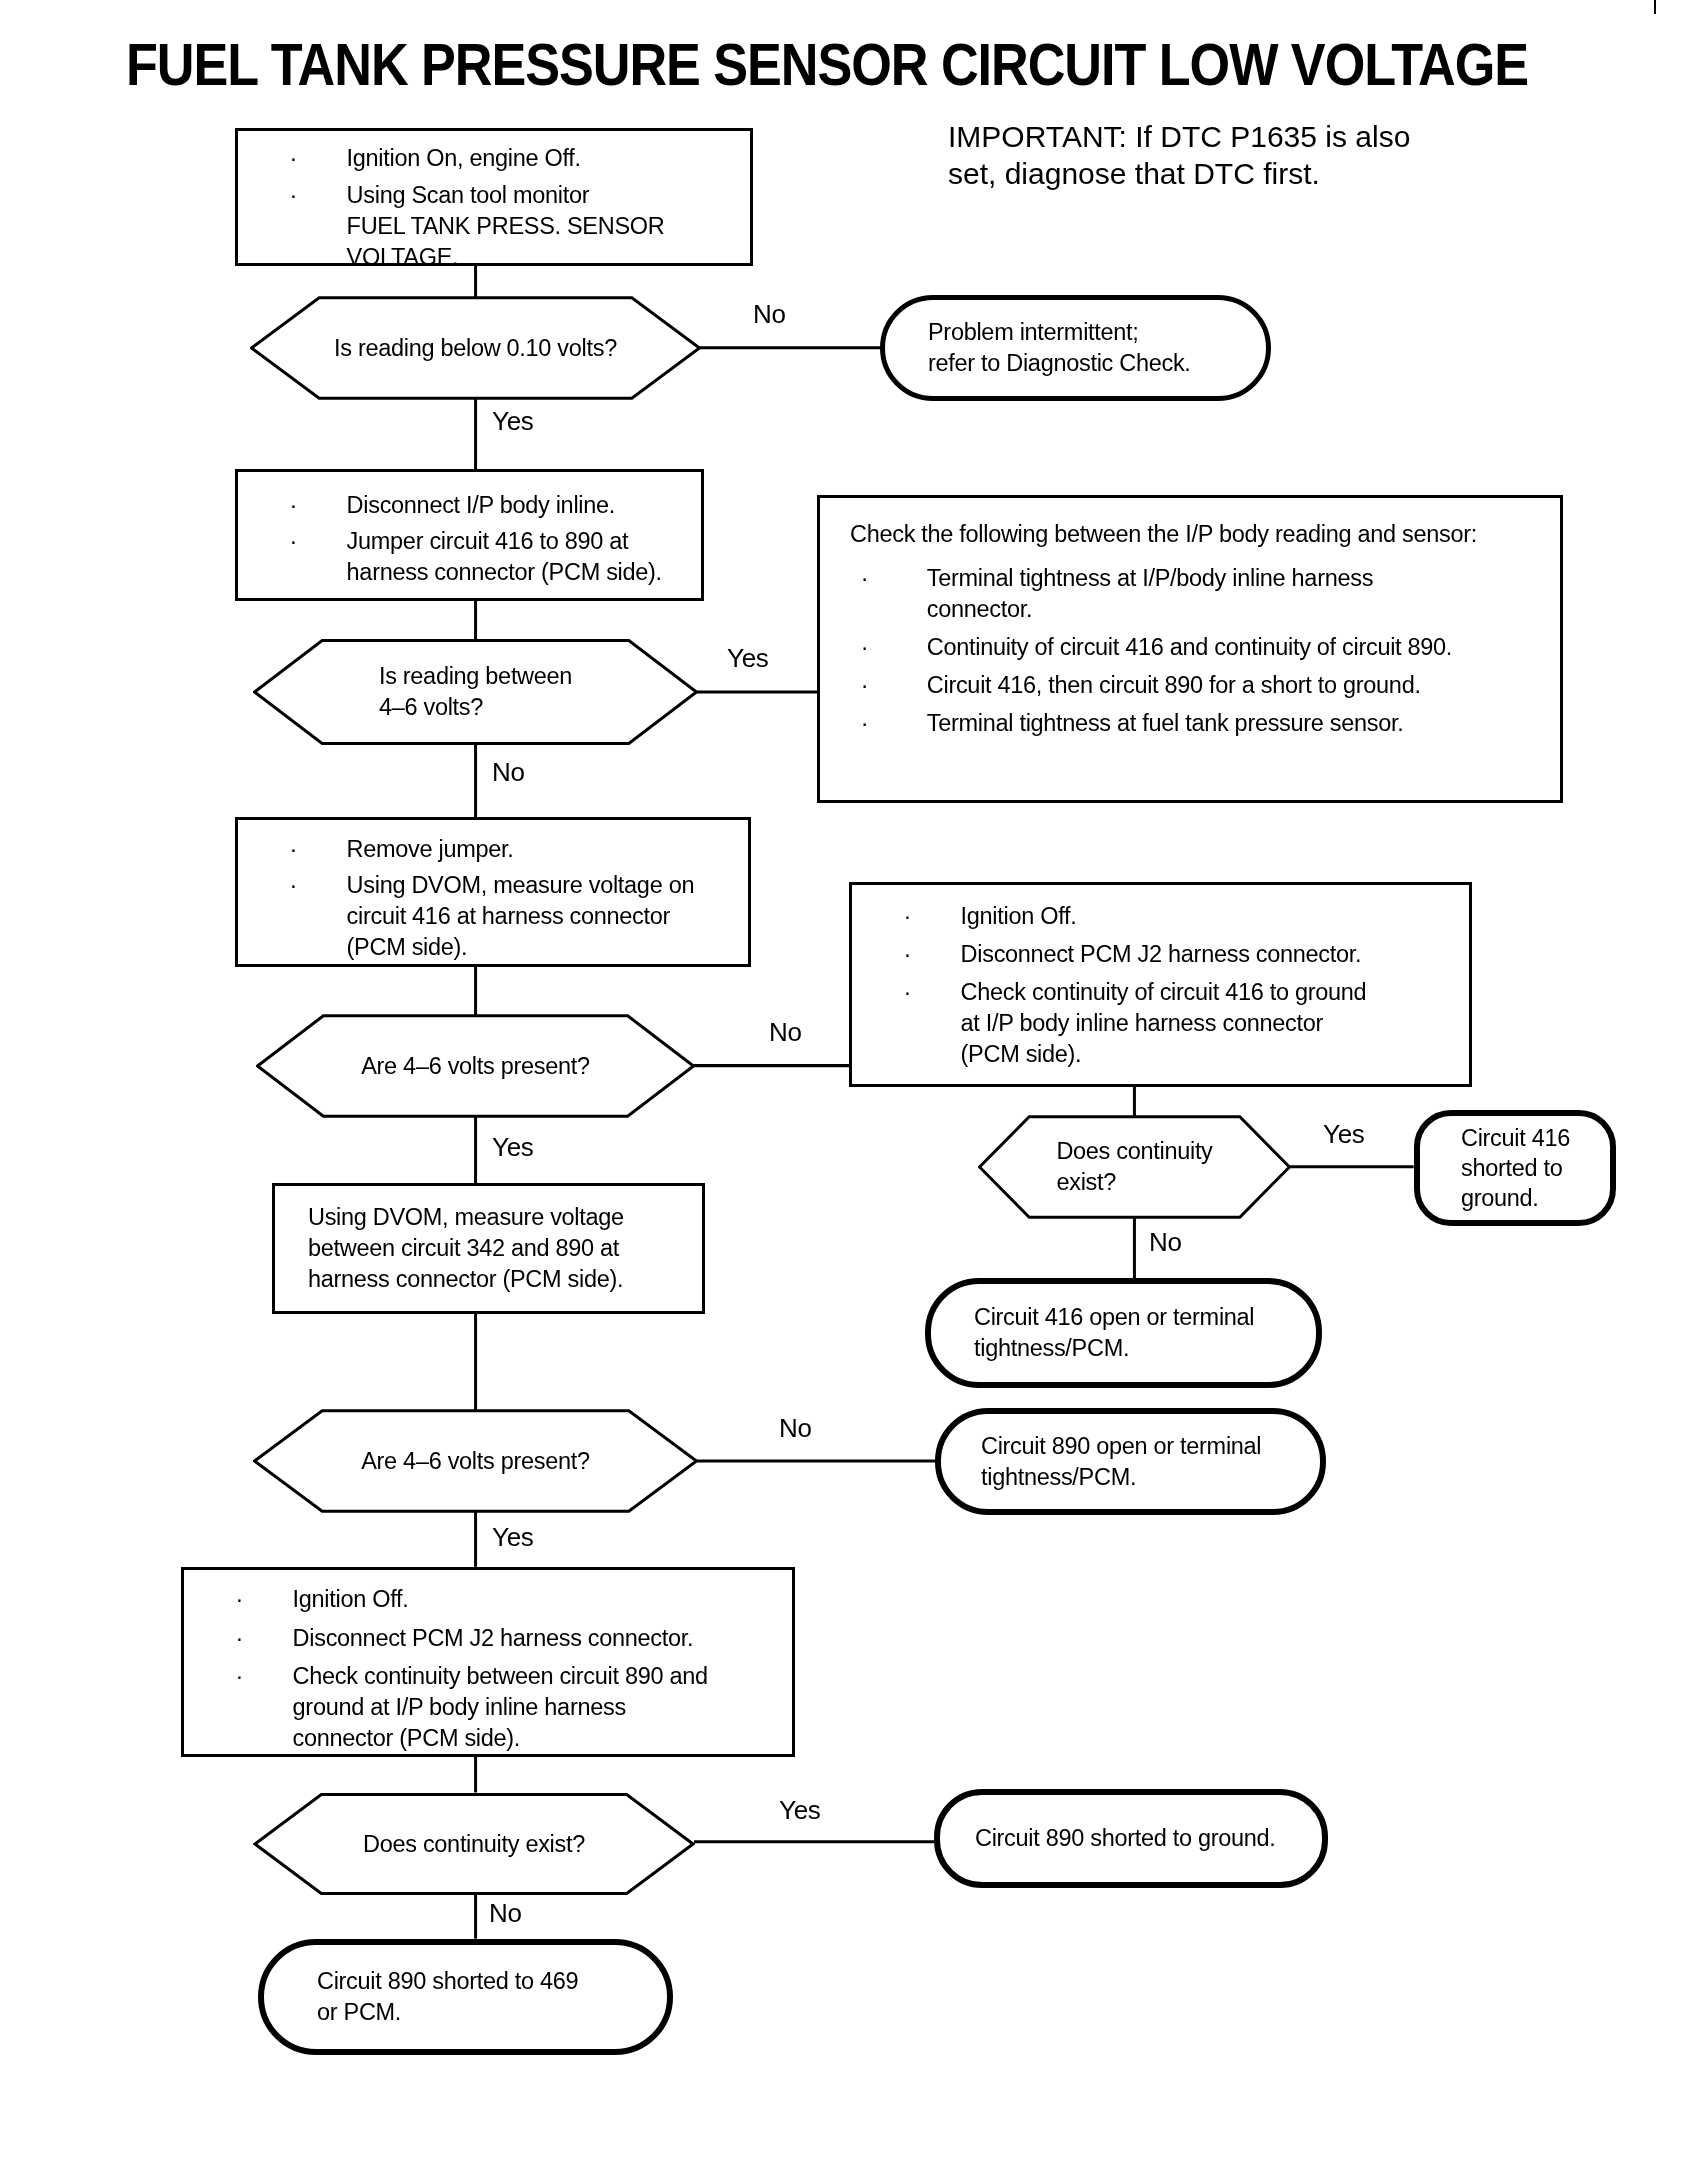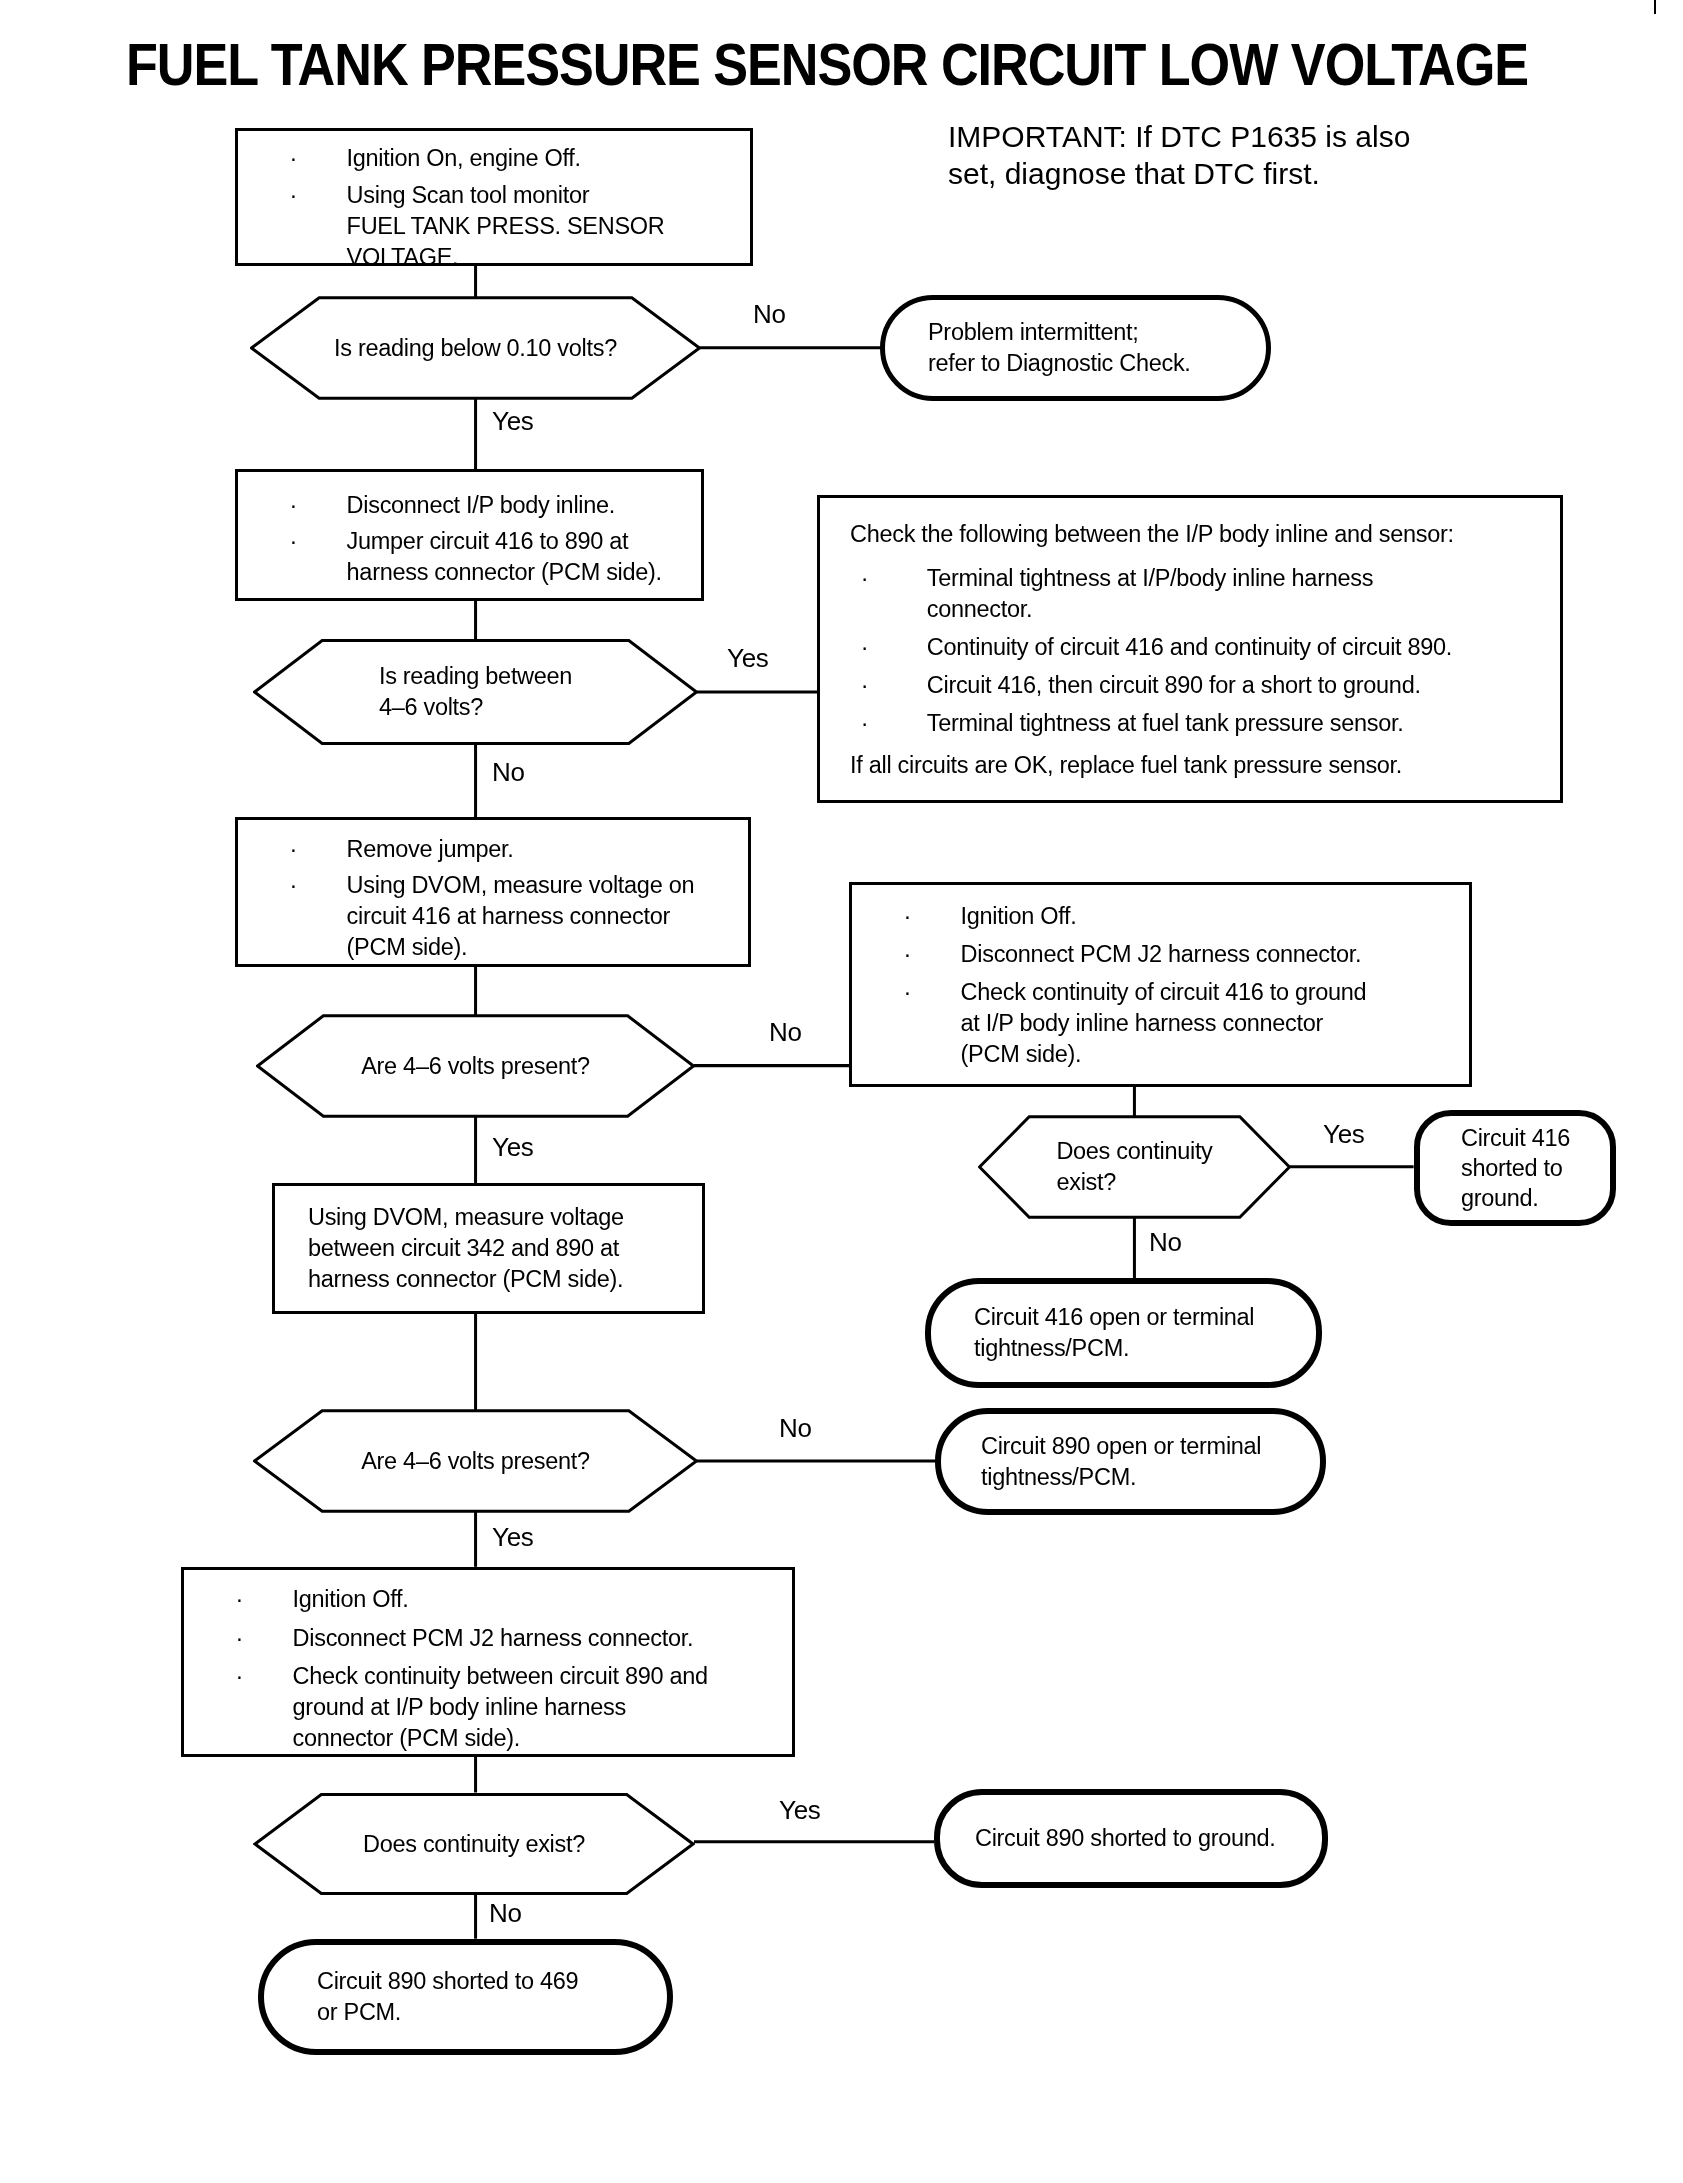--- a/index.html
+++ b/index.html
@@ -98,39 +98,38 @@
       <div class="btxt">Disconnect I/P body inline.</div>
     </div>
     <div class="brow" style="margin-top:4.8px;">
       <span class="bdot">·</span>
       <div class="btxt">Jumper circuit 416 to 890 at
 harness connector (PCM side).</div>
     </div>
   </div>
 
   <div class="rect cb" style="left:817px;top:495px;width:746px;height:308px;padding:20.5px 14.4px 0 30px;">
-    <div class="cb-intro">Check the following between the I/P body inline and sensor:</div>
+    <div class="cb-intro">Check the following between the I/P body reading and sensor:</div>
     <div class="brow">
       <span class="bdot">·</span>
       <div class="btxt">Terminal tightness at I/P/body inline harness
 connector.</div>
     </div>
     <div class="brow">
       <span class="bdot">·</span>
       <div class="btxt">Continuity of circuit 416 and continuity of circuit 890.</div>
     </div>
     <div class="brow">
       <span class="bdot">·</span>
       <div class="btxt">Circuit 416, then circuit 890 for a short to ground.</div>
     </div>
     <div class="brow">
       <span class="bdot">·</span>
       <div class="btxt">Terminal tightness at fuel tank pressure sensor.</div>
     </div>
-    <div class="cb-footer">If all circuits are OK, replace fuel tank pressure sensor.</div>
   </div>
 
   <div class="hex" style="left:253px;top:639px;width:445px;height:106px;">
     <svg width="445" height="106" viewBox="0 0 740 176">
       <polygon points="2.5,88 115,2.5 625,2.5 737.5,88 625,173.5 115,173.5" fill="#fff" stroke="#000" stroke-width="5"></polygon>
     </svg>
     <div class="hextxt">Is reading between
 4–6 volts?</div>
   </div>
   <div class="elabel" style="left:727px;top:645px;">Yes</div>

